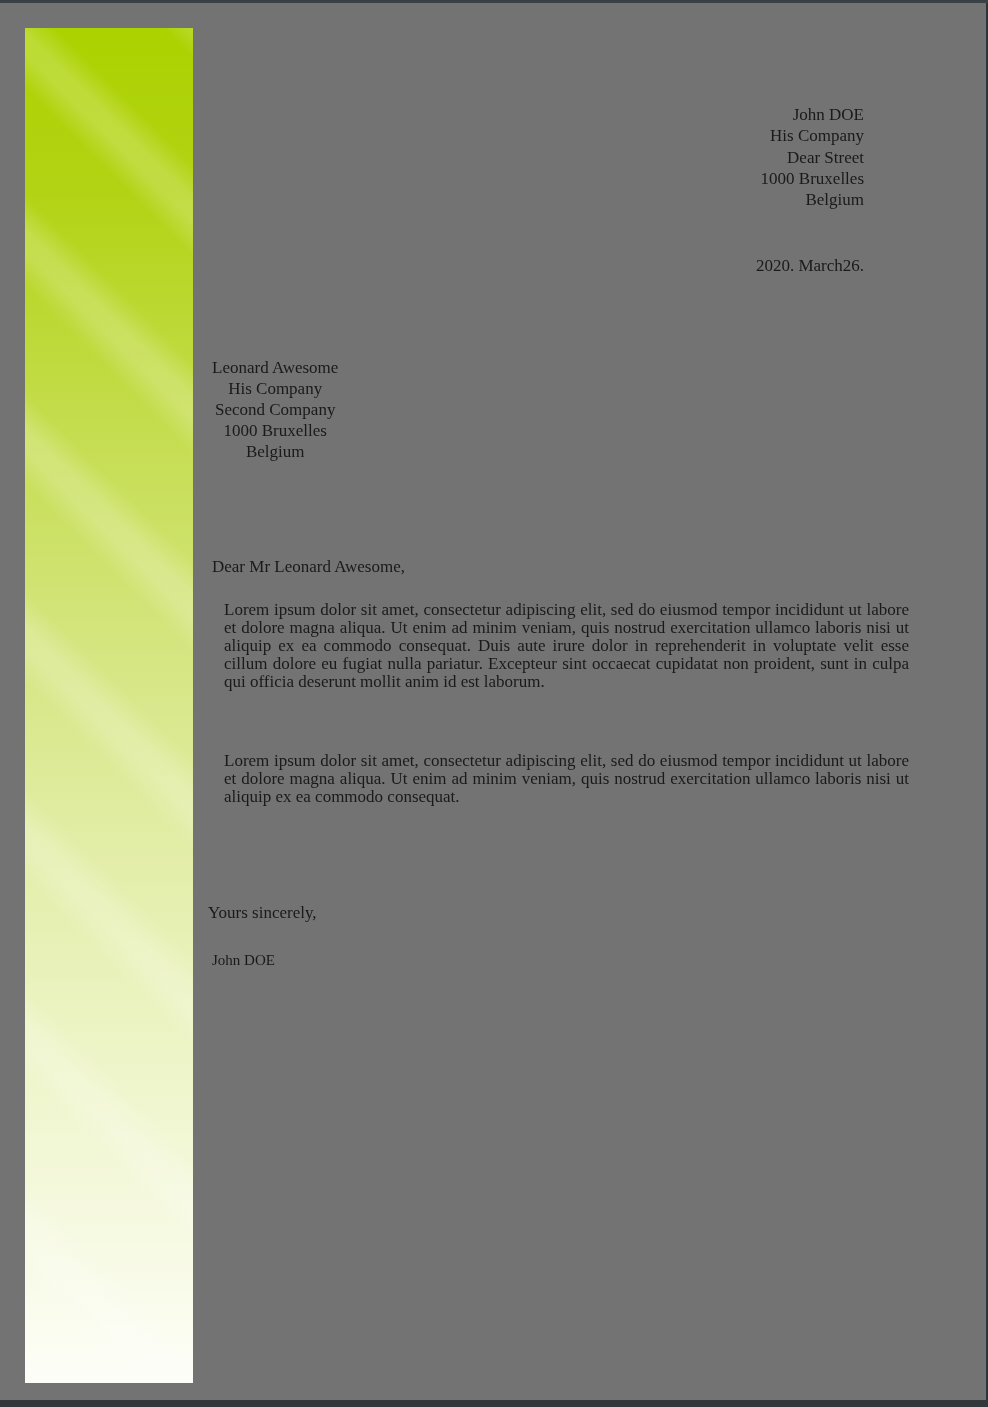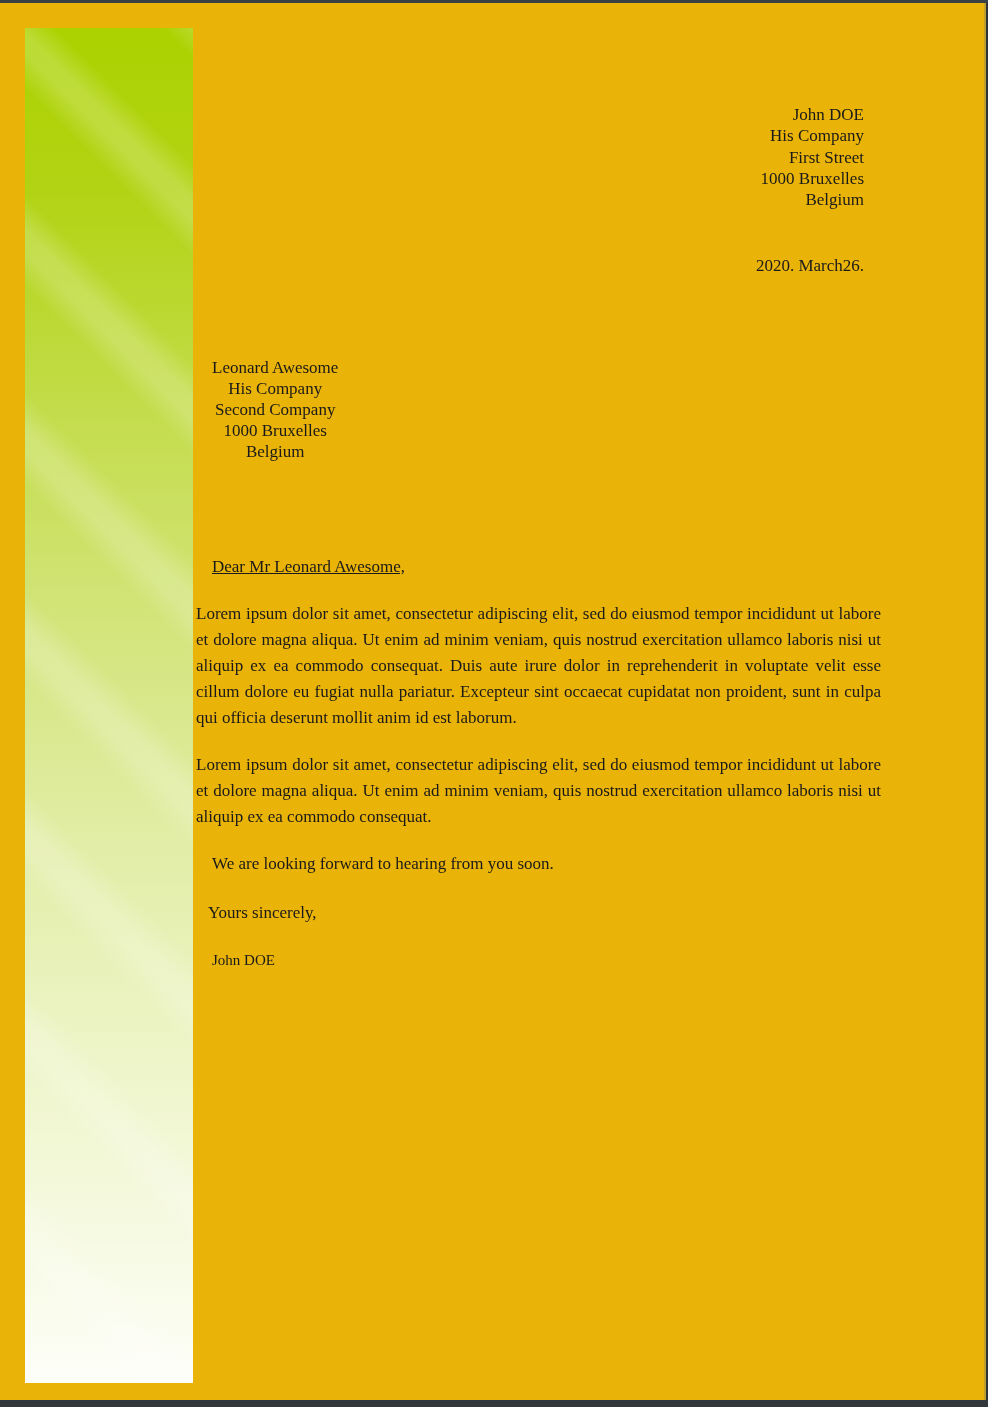--- a/index.html
+++ b/index.html
@@ -13,21 +13,21 @@
     font-family: "Liberation Serif", "DejaVu Serif", serif;
     position: relative;
     overflow: hidden;
   }
   .page {
     position: absolute;
     left: 0;
     top: 3px;
     width: 986px;
     height: 1397px;
-    background: #eab308;
+    background: #737373;
     border-right: 2px solid rgba(110, 120, 120, 0.35);
     box-sizing: border-box;
   }
   .viewer-top-edge {
     position: absolute;
     left: 0; top: 0;
     width: 988px; height: 3px;
     background: #3a4144;
     z-index: 5;
   }
@@ -79,66 +79,64 @@
   }
   .recipient-block {
     top: 354px;
     left: 212px;
     text-align: center;
     line-height: 21px;
   }
   .salutation {
     top: 554px;
     left: 212px;
-    text-decoration: underline;
   }
   .para {
-    left: 196px;
+    left: 224px;
     width: 685px;
     margin: 0;
     text-align: justify;
-    line-height: 26px;
+    line-height: 18px;
     font-family: Liberation Serif, serif;
   }
   .para-1 { top: 598px; }
   .para-2 { top: 749px; }
   .closing-line { top: 851px; left: 212px; }
   .valediction  { top: 900px; left: 208px; }
   .signature    { top: 949px; left: 212px; font-size: 15px; }
 </style>
 </head>
 <body>
 
 <div class="page">
 
   <div class="green-bar"></div>
 
   <div class="txt sender-block">
     <div>John DOE</div>
     <div>His Company</div>
-    <div>First Street</div>
+    <div>Dear Street</div>
     <div>1000 Bruxelles</div>
     <div>Belgium</div>
   </div>
 
   <div class="txt date-line">2020. March26.</div>
 
   <div class="txt recipient-block">
     <div>Leonard Awesome</div>
     <div>His Company</div>
     <div>Second Company</div>
     <div>1000 Bruxelles</div>
     <div>Belgium</div>
   </div>
 
   <div class="txt salutation">Dear Mr Leonard Awesome,</div>
 
   <p class="txt para para-1">Lorem ipsum dolor sit amet, consectetur adipiscing elit, sed do eiusmod tempor incididunt ut labore et dolore magna aliqua. Ut enim ad minim veniam, quis nostrud exercitation ullamco laboris nisi ut aliquip ex ea commodo consequat. Duis aute irure dolor in reprehenderit in voluptate velit esse cillum dolore eu fugiat nulla pariatur. Excepteur sint occaecat cupidatat non proident, sunt in culpa qui officia deserunt mollit anim id est laborum.</p>
   <p class="txt para para-2">Lorem ipsum dolor sit amet, consectetur adipiscing elit, sed do eiusmod tempor incididunt ut labore et dolore magna aliqua. Ut enim ad minim veniam, quis nostrud exercitation ullamco laboris nisi ut aliquip ex ea commodo consequat.</p>
 
-  <div class="txt closing-line">We are looking forward to hearing from you soon.</div>
   <div class="txt valediction">Yours sincerely,</div>
   <div class="txt signature">John DOE</div>
 
 </div>
 
 <div class="viewer-top-edge"></div>
 <div class="viewer-bottom-edge"></div>
 
 </body></html>

